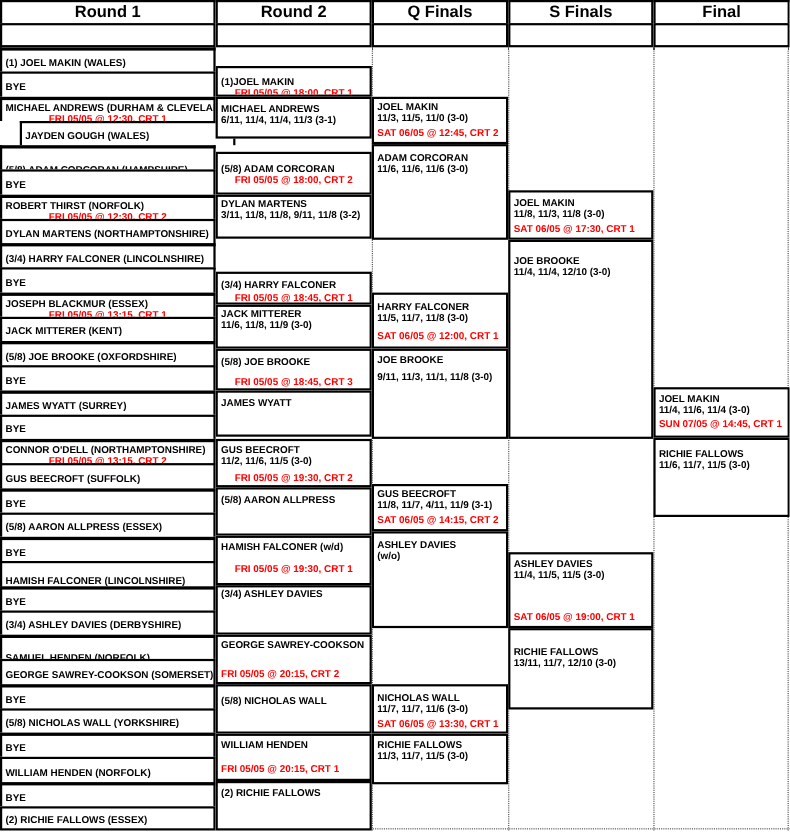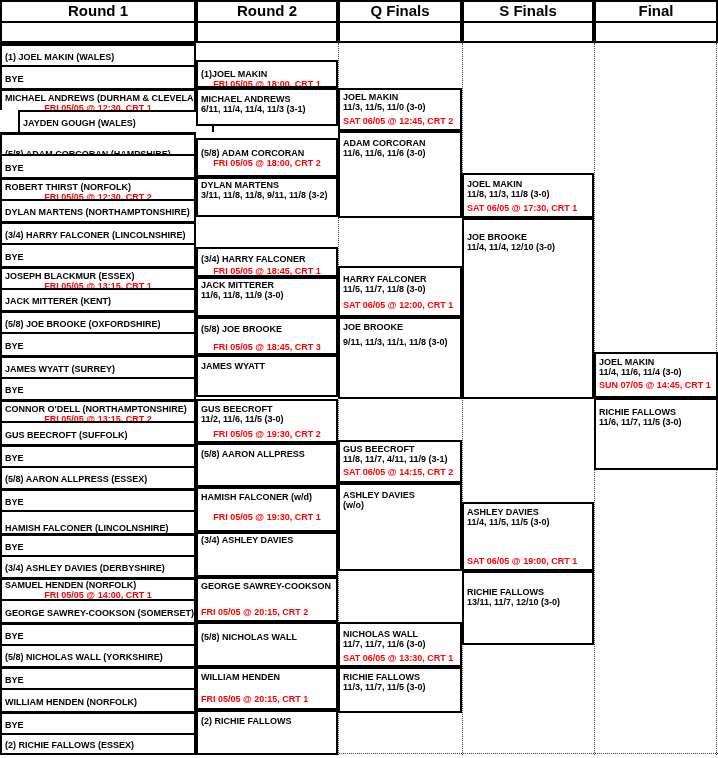--- a/index.html
+++ b/index.html
@@ -124,21 +124,21 @@
       </div>
       <div class="cell r1" style="left: 0px; top: 510px; width: 196px; height: 23px; padding-top: 6px; border-width: 2px 2px 0px; justify-content: flex-end;">
         <span class="nm">HAMISH FALCONER (LINCOLNSHIRE)</span>
       </div>
       <div class="cell r1" style="left: 0px; top: 533px; width: 196px; height: 22px; padding-top: 2px; border-width: 3px 2px 0px; justify-content: center;">
         <span class="nm">BYE</span>
       </div>
       <div class="cell r1" style="left: 0px; top: 555px; width: 196px; height: 22px; padding-top: 2px; border-width: 2px 2px 0px; justify-content: center;">
         <span class="nm">(3/4) ASHLEY DAVIES (DERBYSHIRE)</span>
       </div>
-      <div class="cell r1" style="left: 0px; top: 577px; width: 196px; height: 22px; padding-top: 0; border-width: 3px 2px 0px;">
+      <div class="cell r1" style="left: 0px; top: 577px; width: 196px; height: 22px; padding-top: 13px; border-width: 3px 2px 0px;">
         <span class="nm">SAMUEL HENDEN (NORFOLK)</span>
         <div class="sd c" style="color: rgb(255, 0, 0);">FRI 05/05 @ 14:00, CRT 1</div>
       </div>
       <div class="cell r1" style="left: 0px; top: 599px; width: 196px; height: 23px; padding-top: 2px; border-width: 2px 2px 0px; justify-content: center;">
         <span class="nm">GEORGE SAWREY-COOKSON (SOMERSET)</span>
       </div>
       <div class="cell r1" style="left: 0px; top: 622px; width: 196px; height: 22px; padding-top: 2px; border-width: 3px 2px 0px; justify-content: center;">
         <span class="nm">BYE</span>
       </div>
       <div class="cell r1" style="left: 0px; top: 644px; width: 196px; height: 22px; padding-top: 2px; border-width: 2px 2px 0px; justify-content: center;">

